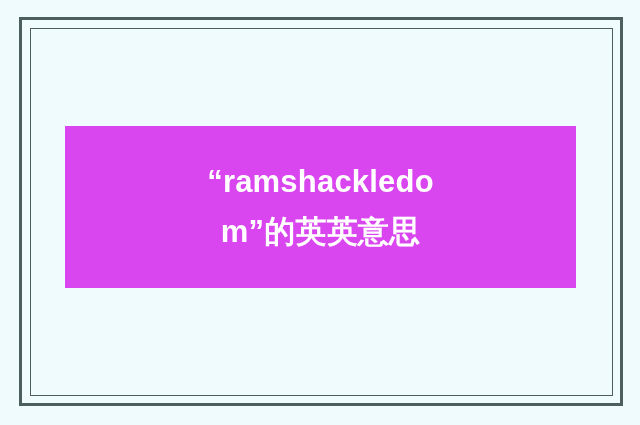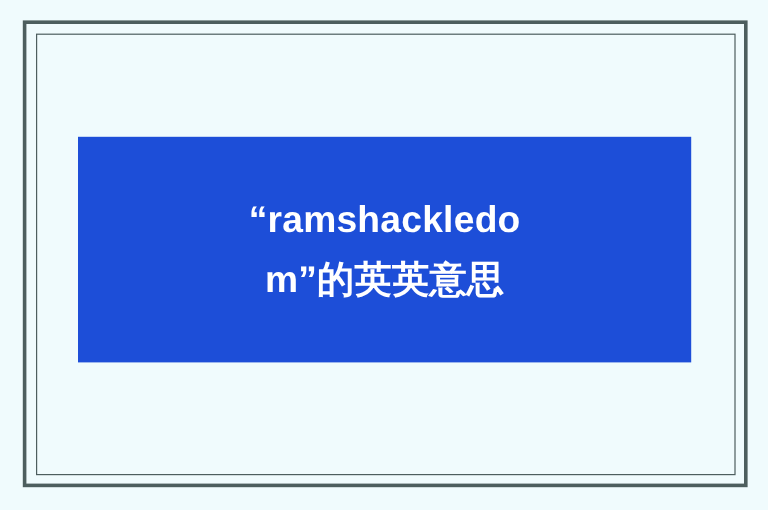--- a/index.html
+++ b/index.html
@@ -42,24 +42,24 @@
     width: 583px;
     height: 368px;
     border: 1px solid #4d5e5e;
     box-sizing: border-box;
   }
 
   
   .panel {
     position: absolute;
     left: 65px;
-    top: 114px;
+    top: 126px;
     width: 511px;
-    height: 188px;
-    background: #1d4ed8;
+    height: 162px;
+    background: #d946ef;
     box-sizing: border-box;
     display: flex;
     align-items: center;
     justify-content: center;
   }
 
   
   .headline {
     width: 248px;
     margin: 0;

